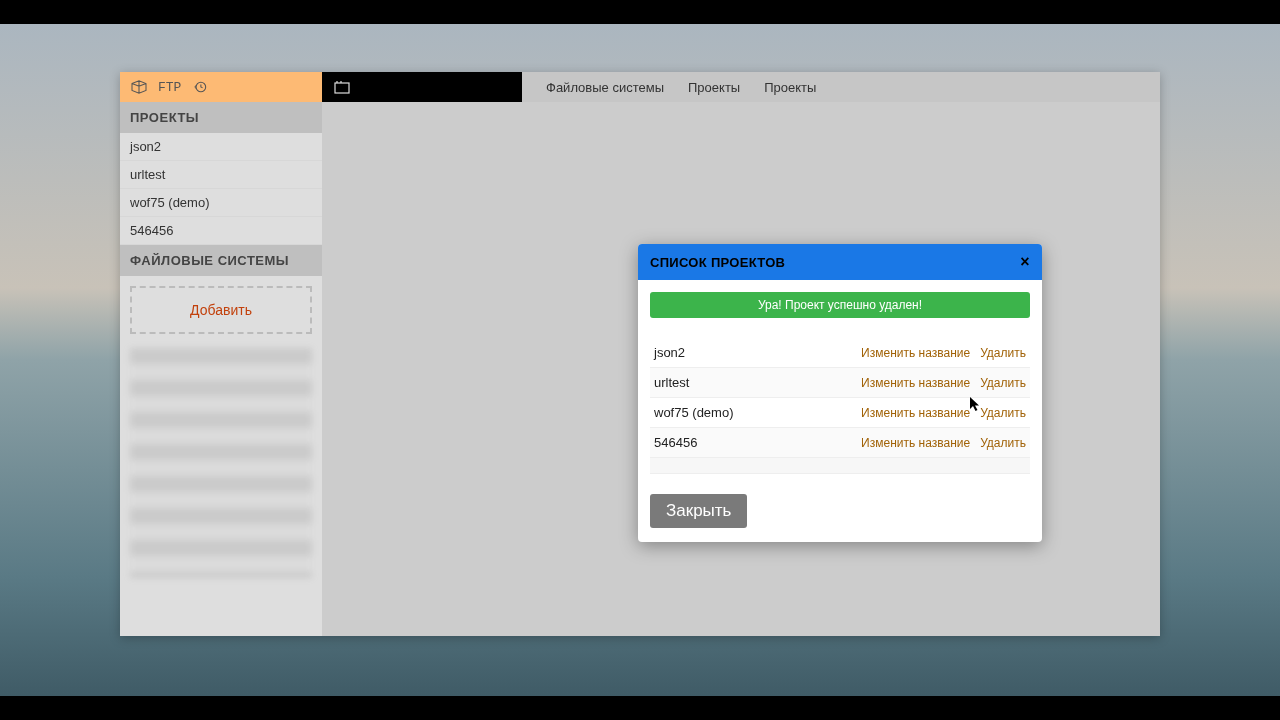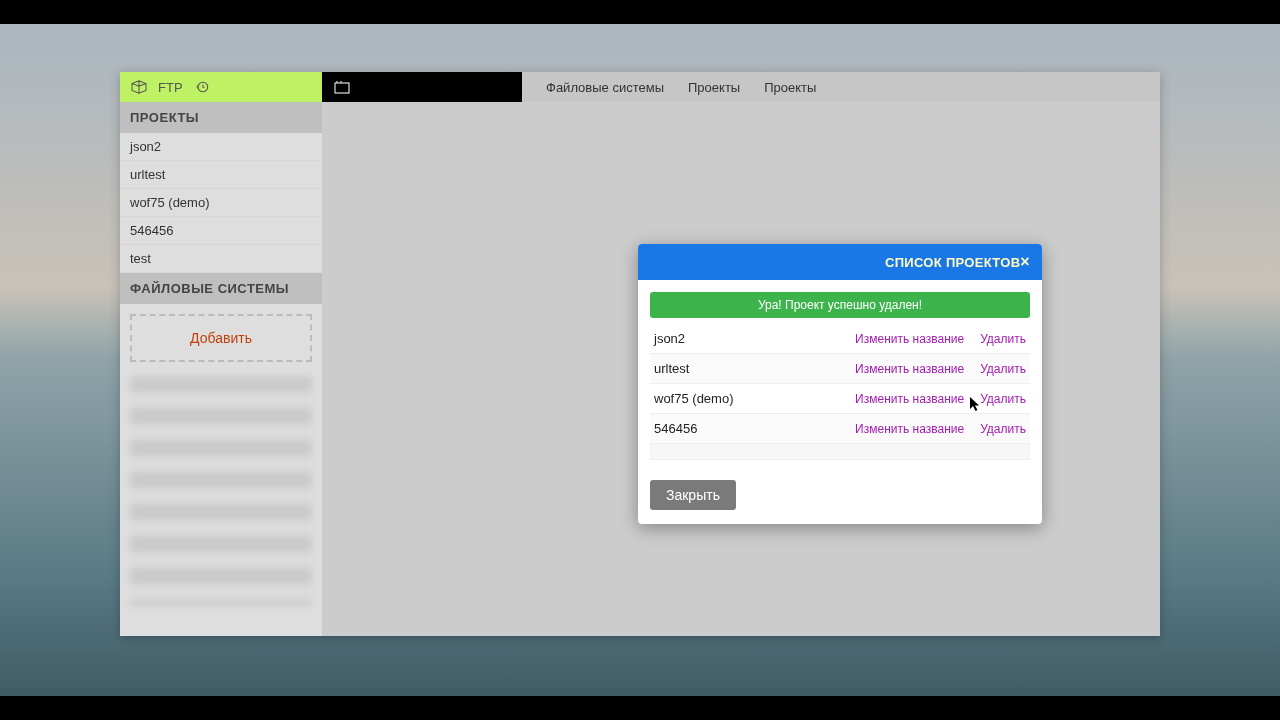--- a/index.html
+++ b/index.html
@@ -36,22 +36,23 @@
     display: flex;
     flex-direction: column;
     font-size: 13px;
   }
   .sidebar-top {
     height: 30px;
     display: flex;
     align-items: center;
     gap: 10px;
     padding: 12px 10px;
-    background: #bef264;
+    background: #fdba74;
     color: #444;
+    font-family: Liberation Mono, monospace;
   }
   .icon-box { width: 18px; height: 14px; display: block; }
   .ftp-label { color: #555; font-size: 13px; }
   .section-header {
     background: #bfbfbf;
     color: #444;
     font-weight: bold;
     font-size: 13px;
     padding: 8px 10px;
     letter-spacing: 0.5px;
@@ -124,76 +125,76 @@
     top: 172px;
     left: 316px;
     width: 404px;
     background: #fff;
     border-radius: 4px;
     box-shadow: 0 4px 18px rgba(0,0,0,0.35);
     overflow: hidden;
   }
   .modal-header {
     background: #1a78e6;
-    color: #fef9c3;
+    color: #000000;
     padding: 10px 12px;
     display: flex;
     align-items: center;
-    justify-content: flex-end;
+    justify-content: space-between;
     font-size: 13px;
     font-weight: bold;
     letter-spacing: 0.3px;
   }
   .modal-close {
     cursor: pointer;
     font-size: 16px;
     line-height: 1;
   }
   .modal-body {
     padding: 12px;
   }
   .alert-success {
     background: #3cb44b;
     color: #fff;
     text-align: center;
     font-size: 12px;
     padding: 6px;
     border-radius: 3px;
-    margin-bottom: 6px;
+    margin-bottom: 20px;
   }
   .proj-row {
     display: flex;
     align-items: center;
     padding: 7px 4px;
     border-bottom: 1px solid #eee;
     font-size: 13px;
   }
   .proj-row:nth-child(odd) { background: #fafafa; }
   .proj-name { flex: 1; color: #222; }
   .proj-link {
-    color: #a21caf;
+    color: #a16207;
     font-size: 12px;
-    margin-left: 16px;
+    margin-left: 10px;
     cursor: pointer;
   }
   .blank-row {
     height: 16px;
     border-bottom: 1px solid #eee;
     background: #f7f7f7;
   }
   .modal-footer {
     padding: 8px 12px 14px 12px;
   }
   .btn-close {
     background: #7a7a7a;
     color: #fff;
     border: none;
     padding: 7px 16px;
     border-radius: 3px;
-    font-size: 14px;
+    font-size: 17px;
     cursor: pointer;
   }
 
   
   .cursor {
     position: absolute;
     top: 325px;
     left: 648px;
     width: 12px;
     height: 16px;
@@ -224,21 +225,20 @@
           </svg>
       </span>
     </div>
 
     <div class="section-header">ПРОЕКТЫ</div>
     <div class="project-list">
       <div class="project-item">json2</div>
       <div class="project-item">urltest</div>
       <div class="project-item">wof75 (demo)</div>
       <div class="project-item">546456</div>
-      <div class="project-item">test</div>
     </div>
 
     <div class="section-header">ФАЙЛОВЫЕ СИСТЕМЫ</div>
     <div class="add-box">
       <span>Добавить</span>
     </div>
     <div class="fs-blur"></div>
   </div>
 
   <div class="main">

